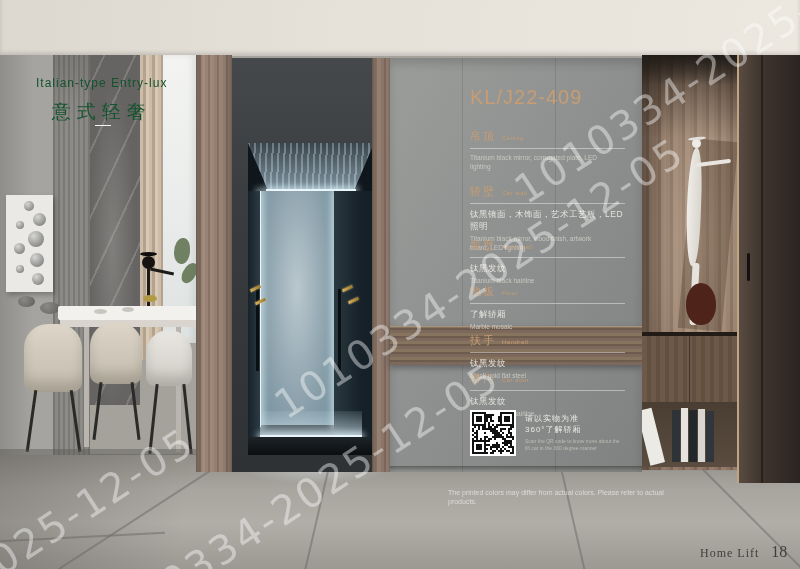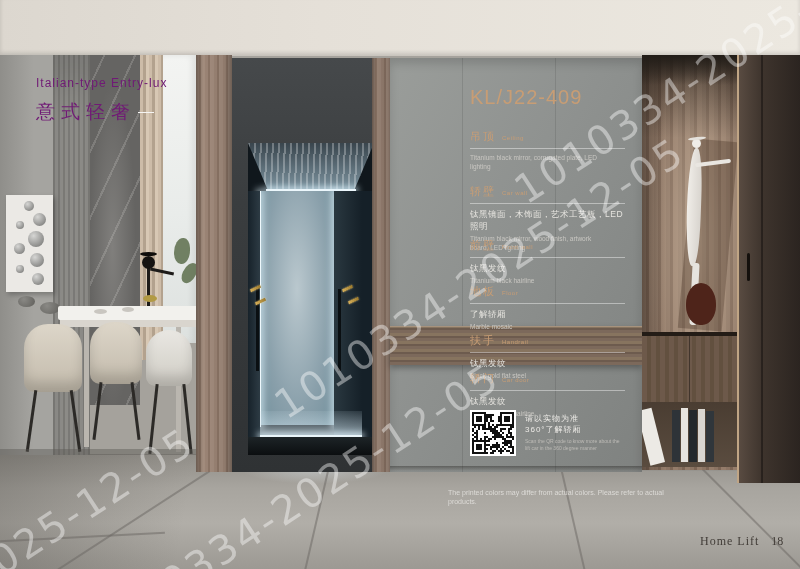--- a/index.html
+++ b/index.html
@@ -144,31 +144,31 @@
   .book-nook{position:absolute;left:0;top:347px;width:95px;height:65px;
     background:linear-gradient(180deg,#4a3d32,#5a4c3f);}
   .book{position:absolute;bottom:5px;}
   .door-right{left:737px;top:55px;width:63px;height:428px;
     background:linear-gradient(90deg,#5b4d43,#3e342d 40%,#2b2420);}
   .door-edge{position:absolute;left:0;top:0;width:2px;height:100%;background:#c0a585;}
   .door-seam{position:absolute;left:24px;top:0;width:2px;height:100%;background:rgba(0,0,0,.35);}
   .door-handle{position:absolute;left:10px;top:198px;width:3px;height:28px;background:#14100d;border-radius:2px;}
 
   
-  .title-block{left:36px;top:76px;color:#701a75;}
+  .title-block{left:36px;top:76px;color:#14532d;}
   .t-en{font-size:12px;font-weight:300;letter-spacing:1px;}
-  .t-zh{margin-top:9px;font-size:19px;letter-spacing:6px;display:flex;align-items:center;}
+  .t-zh{margin-top:9px;font-size:19px;letter-spacing:6px;display:flex;align-items:center;flex-direction:column;}
   .t-dash{display:inline-block;width:16px;height:1px;background:#f6f5f3;margin-left:2px;}
   .disclaimer{left:448px;top:484px;color:#f1f0ed;}
   .dis-zh{font-size:9px;letter-spacing:1px;}
   .dis-en{font-size:7px;line-height:9px;color:#dddbd7;margin-top:4px;width:228px;}
   .page-footer{left:700px;top:534px;display:flex;align-items:baseline;
     font-family:"Liberation Serif",serif;color:#423d38;}
   .pf-brand{font-size:12px;letter-spacing:1px;}
-  .pf-num{font-size:12px;margin-left:12px;}
+  .pf-num{font-size:16px;margin-left:12px;margin-top:9px;}
 
   
   .watermarks{left:0;top:0;width:800px;height:569px;pointer-events:none;}
   .wm{position:absolute;white-space:nowrap;transform:rotate(-33deg);
     font-family:"DejaVu Sans",sans-serif;font-size:40px;letter-spacing:3px;
     color:rgba(255,255,255,.42);}
 </style>
 </head>
 <body>
 

